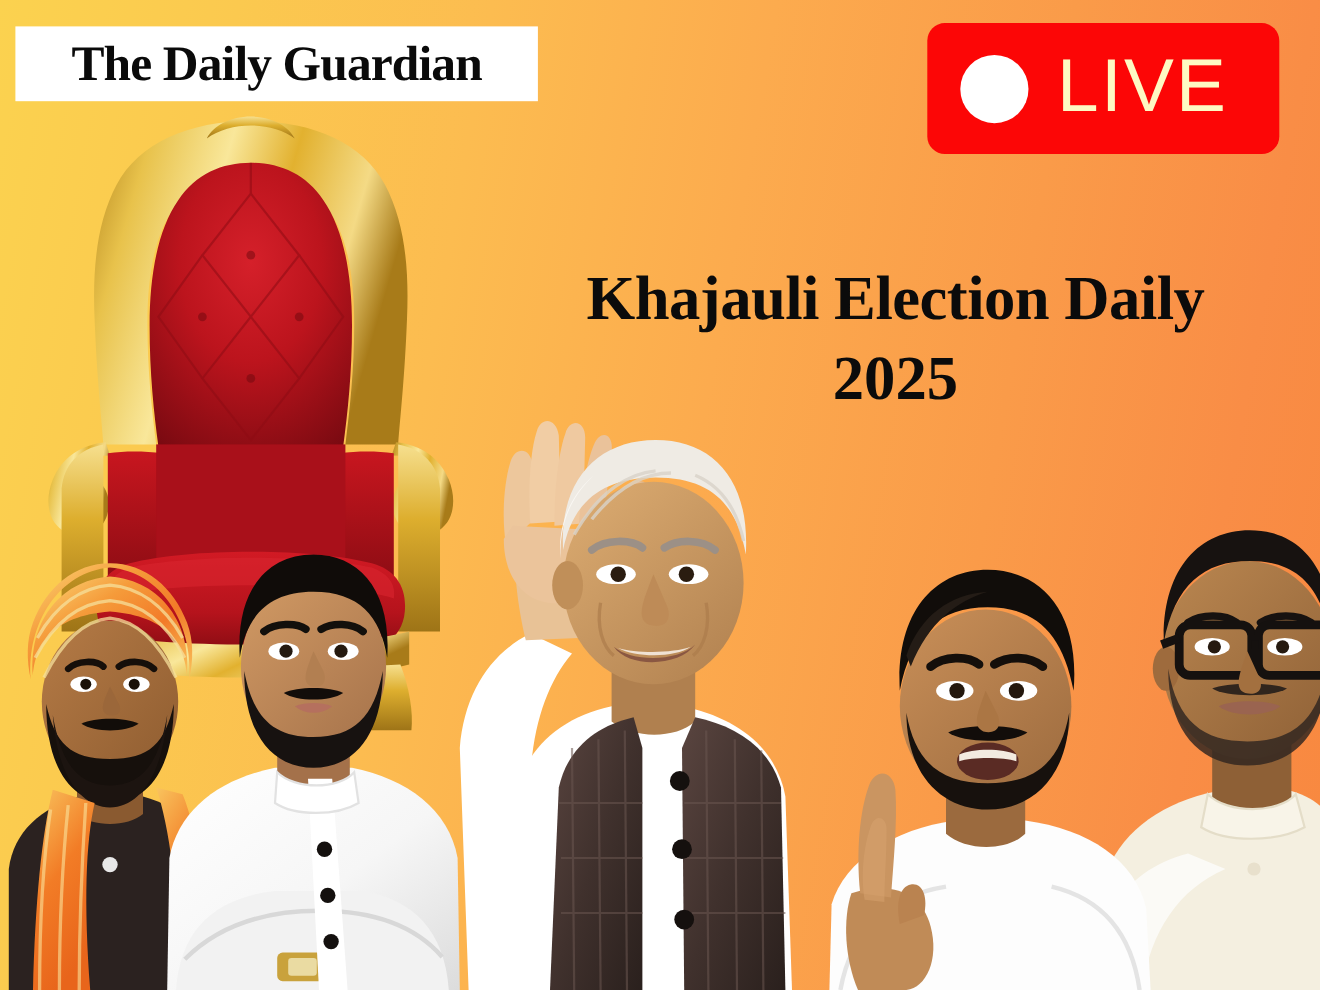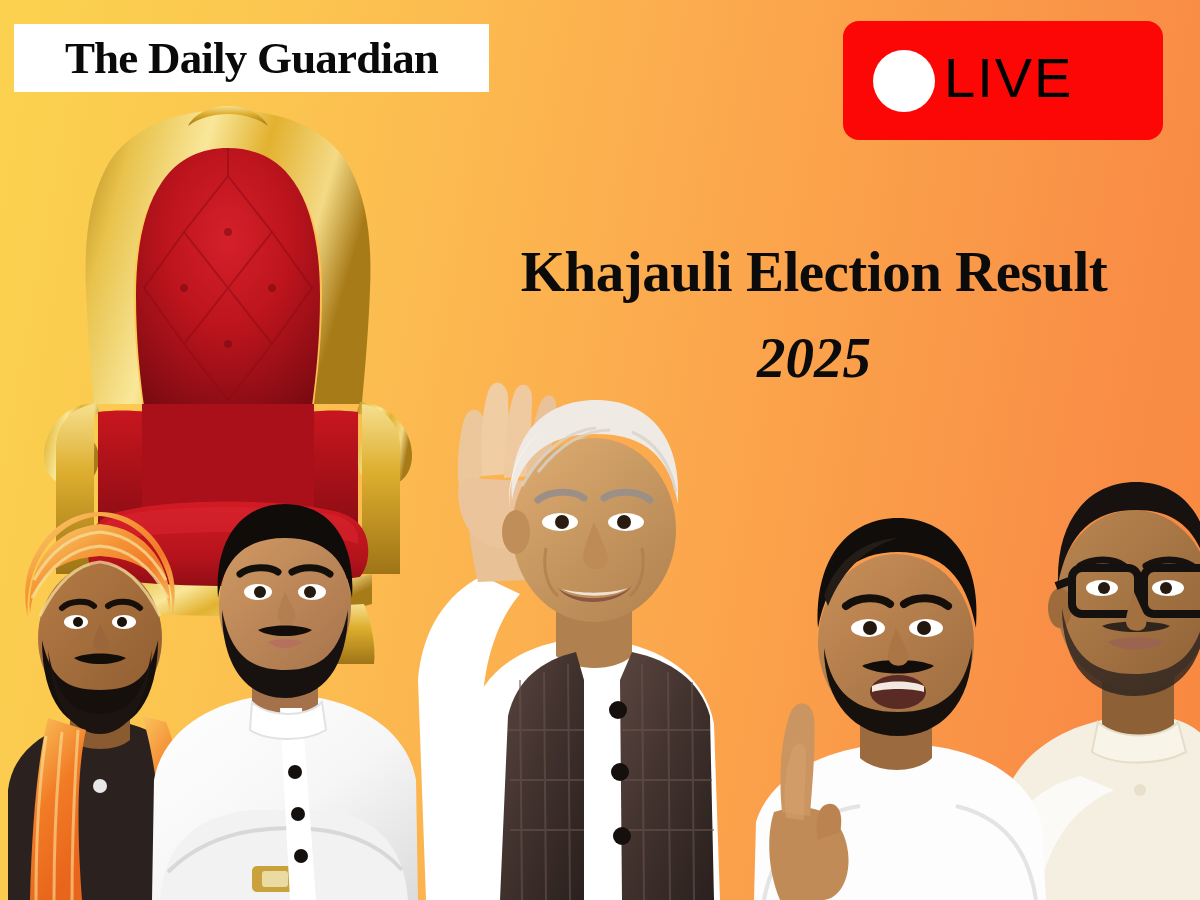--- a/index.html
+++ b/index.html
@@ -30,38 +30,38 @@
   #live-badge{
     position:absolute;left:843px;top:21px;width:320px;height:119px;
     background:#FC0606;border-radius:16px;
     display:flex;align-items:center;z-index:40;
   }
   #live-dot{
     width:62px;height:62px;border-radius:50%;background:#FFFFFF;
     margin-left:30px;flex:0 0 auto;
   }
   #live-label{
-    color:#000000;font-family:"Liberation Sans", sans-serif;
-    font-weight:400;font-size:56px;line-height:1;letter-spacing:2px;
-    margin-left:9px;margin-top:-6px;
+    color:#fef9c3;font-family:"Liberation Sans", sans-serif;
+    font-weight:400;font-size:68px;line-height:1;letter-spacing:2px;
+    margin-left:26px;margin-top:-6px;
   }
 
   
   #headline{
     position:absolute;left:444px;top:243px;width:740px;
     z-index:30;text-align:center;
     font-family:"Liberation Serif", serif;
     font-weight:700;color:#0B0B0B;
   }
   #headline .line1{
     font-size:57px;line-height:1.0;letter-spacing:-0.5px;
     white-space:nowrap;
   }
   #headline .line2{
-    font-size:57px;line-height:1.0;margin-top:29px;letter-spacing:0px;font-style:italic;
+    font-size:57px;line-height:1.0;margin-top:16px;letter-spacing:0px;
   }
 
   
   #throne{
     position:absolute;left:22px;top:104px;width:412px;height:560px;z-index:10;
   }
   .chair-svg{width:100%;height:100%;display:block;}
 
   
   .person{position:absolute;bottom:0;overflow:hidden;}
@@ -511,17 +511,17 @@
   <div id="logo-box">
     <span id="logo-text">The Daily Guardian</span>
   </div>
 
   <div id="live-badge">
     <span id="live-dot"></span>
     <span id="live-label">LIVE</span>
   </div>
 
   <div id="headline">
-    <div class="line1">Khajauli Election Result</div>
+    <div class="line1">Khajauli Election Daily</div>
     <div class="line2">2025</div>
   </div>
 
 </div>
 
 </body></html>

